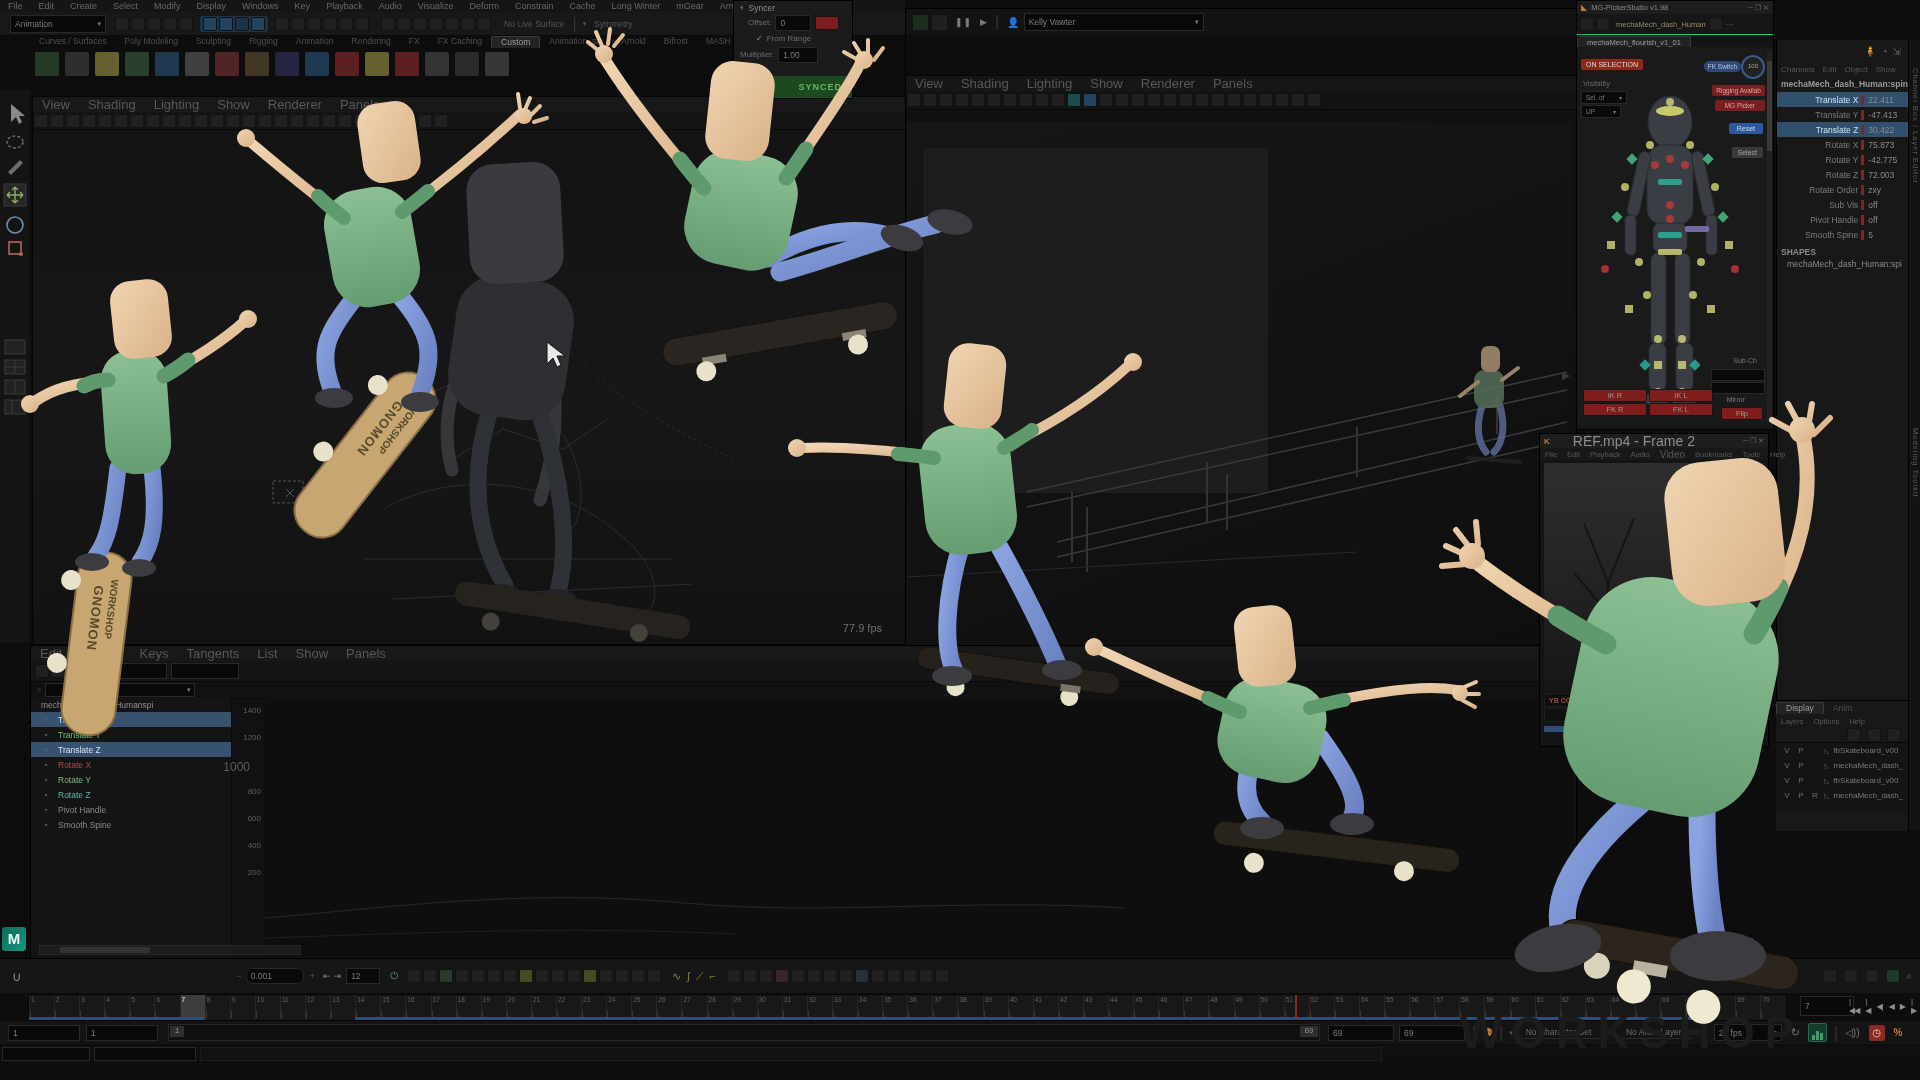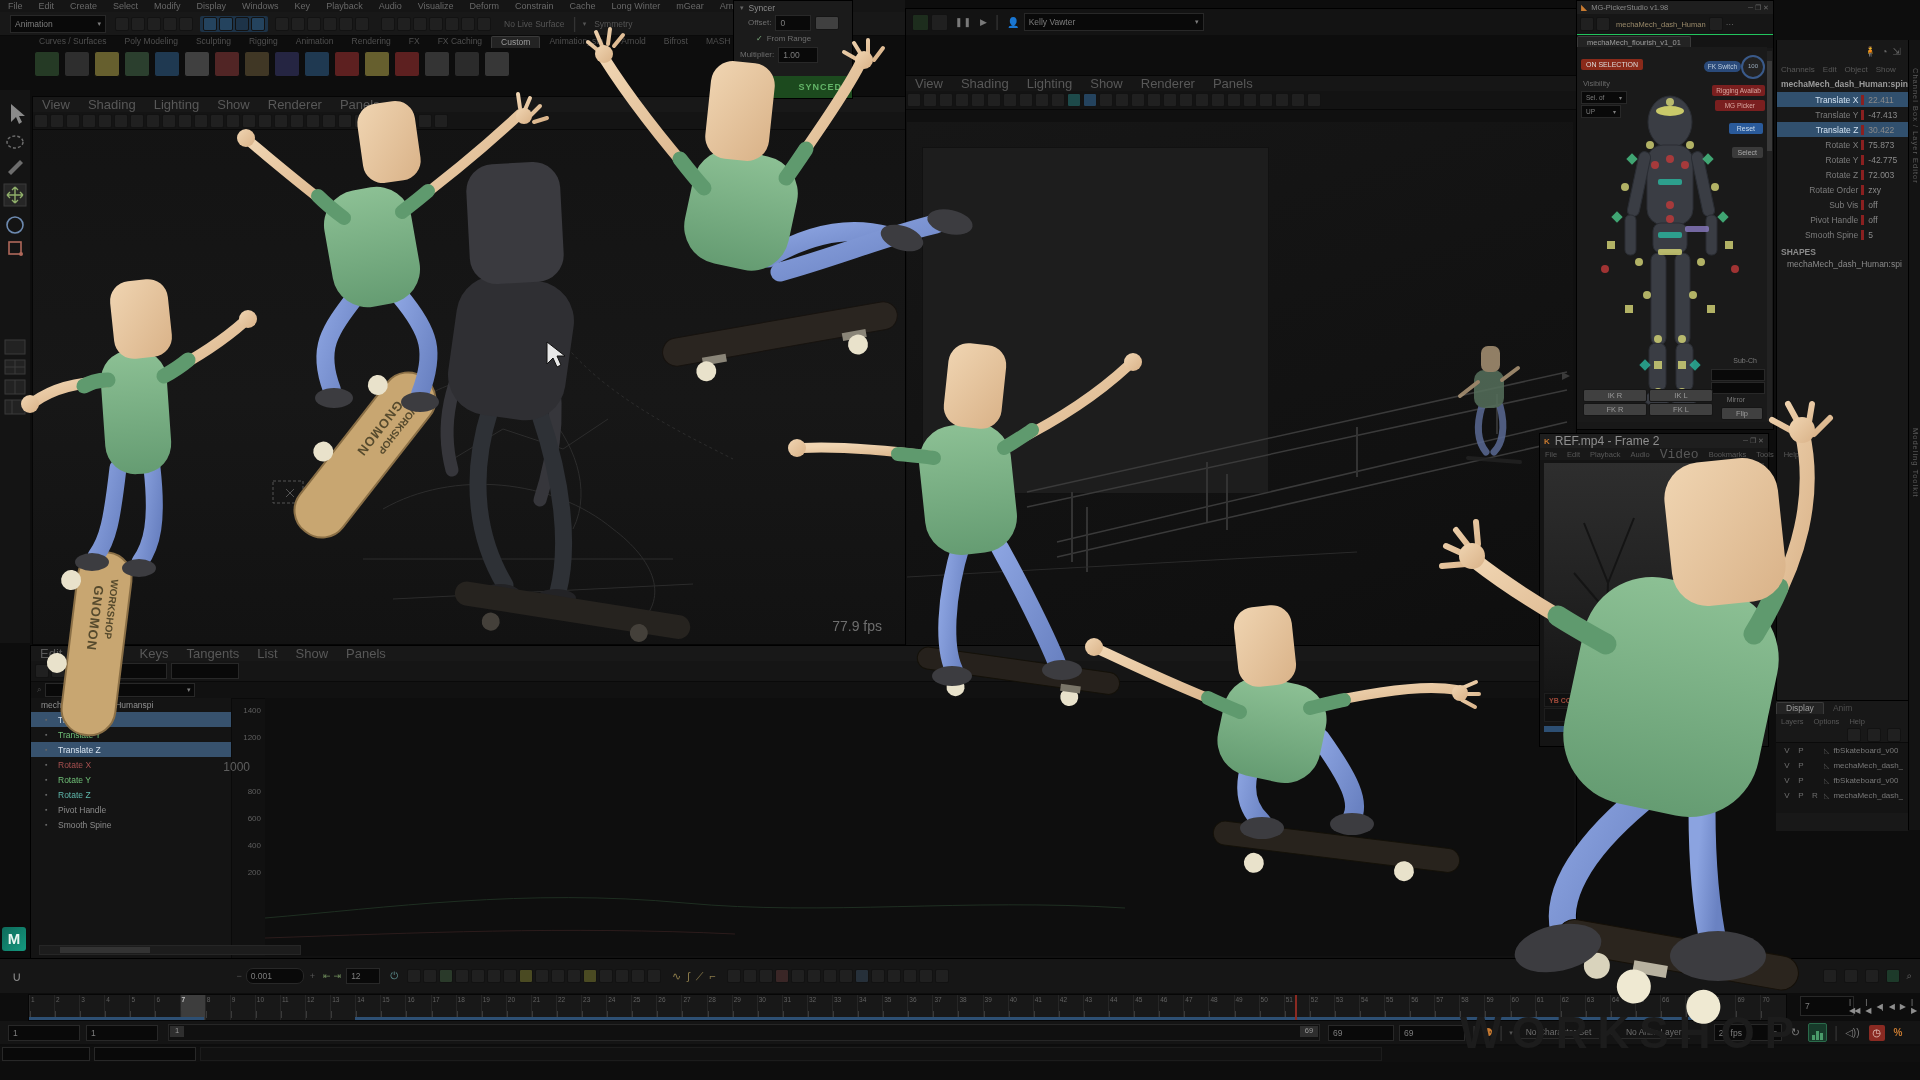--- a/index.html
+++ b/index.html
@@ -26,21 +26,21 @@
   .cb-row{display:flex;height:15px;align-items:center;font-size:8.5px;}
   .cb-row .lbl{width:88px;text-align:right;color:#7c7c7c;padding-right:3px;white-space:nowrap;overflow:hidden;}
   .cb-row .val{border-left:3px solid #8a2020;padding-left:4px;color:#8a8a8a;width:44px;white-space:nowrap;}
   .cb-row.sel{background:#31506e;}
   .cb-row.sel .lbl{color:#d2e2f2;}
   .ge-row{display:flex;height:15px;align-items:center;font-size:8.5px;padding-left:14px;gap:5px;}
   .ge-row .wedge{width:8px;color:#666;font-size:7px;}
   .ge-row.sel{background:#37526e;}
   .layer-row{display:flex;height:15px;align-items:center;font-size:8px;gap:4px;padding-left:6px;color:#787878;}
   .tog{width:10px;text-align:center;color:#6d6d6d;}
-  .wbtn{font-size:7.5px;color:#9a9a9a;background:#404040;border:1px solid #151515;border-radius:2px;
+  .wbtn{font-size:7.5px;color:#9a9a9a;background:#7f1d1d;border:1px solid #151515;border-radius:2px;
         text-align:center;line-height:11px;}
   .watermark{font-size:44px;font-weight:bold;letter-spacing:10px;color:#1c1c1c;}
   svg text{font-family:"Liberation Sans",sans-serif;}
 </style>
 </head>
 <body>
 
 <div id="stage">
 
   <div id="menubar" class="abs row" style="left:0;top:0;width:905px;height:12px;background:#151515;">
@@ -221,21 +221,21 @@
       <g stroke="#2c2c2c" fill="none" stroke-width="1">
         <path d="M390,270 C430,240 480,250 510,280 C540,310 560,360 540,400"></path>
         <path d="M350,380 C420,340 520,350 580,400 C620,430 640,470 600,500"></path>
         <path d="M330,430 L640,430 M360,470 L660,455"></path>
         <path d="M520,200 C560,260 640,300 700,330" stroke-dasharray="3,3"></path>
         <path d="M420,330 L470,300 L530,320 L575,290"></path>
       </g>
       <rect x="240" y="352" width="30" height="22" fill="none" stroke="#555" stroke-dasharray="3,2"></rect>
       <path d="M253,360 l8,8 m0,-8 l-8,8" stroke="#555"></path>
     </svg>
-    <span class="abs" style="right:24px;bottom:10px;font-size:14px;color:#6e6e6e;">77.9 fps</span>
+    <span class="abs" style="right:24px;bottom:10px;font-size:11px;color:#6e6e6e;">77.9 fps</span>
   </div>
 
   <div class="abs" style="left:905px;top:8px;width:670px;height:897px;background:#101010;border:1px solid #000;">
     <div class="row" style="height:26px;background:#131313;">
       <div class="ico" style="margin-left:6px;background:#1d2d1d;"></div>
       <div class="ico"></div>
       <span style="color:#7a7a7a;font-size:9px;margin-left:6px;letter-spacing:1px;">❚❚</span>
       <span style="color:#7a7a7a;font-size:9px;margin-left:8px;">▶</span>
       <span style="color:#333;margin:0 8px;">|</span>
       <span style="color:#5a7a9a;font-size:10px;">👤</span>
@@ -1020,29 +1020,29 @@
           <div class="tog">R</div>
           <div style="color: rgb(85, 85, 85); font-size: 7px;">◺</div>
           <div style="white-space: nowrap; overflow: hidden;">mechaMech_dash_</div>
         </div>
       </div>
   </div>
 
   <div class="abs panel" style="left:1539px;top:433px;width:228px;height:312px;background:#141414;">
     <div class="row" style="height:14px;background:#1e1e1e;">
       <span style="color:#c87a30;font-size:8px;margin-left:4px;font-weight:bold;">K</span>
-      <span style="font-size:12px;color:#8f8f8f;margin-left:5px;">REF.mp4 - Frame 2</span>
+      <span style="font-size:14px;color:#8f8f8f;margin-left:23px;">REF.mp4 - Frame 2</span>
       <span style="margin-left:auto;color:#666;font-size:7px;margin-right:4px;">─ ❐ ✕</span>
     </div>
     <div id="video-menus" class="row" style="height:12px;background:#181818;">
         <div class="vp-menu" style="font-size: 7.5px; padding: 0px 5px;">File</div>
         <div class="vp-menu" style="font-size: 7.5px; padding: 0px 5px;">Edit</div>
         <div class="vp-menu" style="font-size: 7.5px; padding: 0px 5px;">Playback</div>
         <div class="vp-menu" style="font-size: 7.5px; padding: 0px 5px;">Audio</div>
-        <div class="vp-menu" style="font-size: 13px; padding: 0px 5px; font-family: Liberation Mono, monospace;">Video</div>
+        <div class="vp-menu" style="font-size: 10px; padding: 0px 5px;">Video</div>
         <div class="vp-menu" style="font-size: 7.5px; padding: 0px 5px;">Bookmarks</div>
         <div class="vp-menu" style="font-size: 7.5px; padding: 0px 5px;">Tools</div>
         <div class="vp-menu" style="font-size: 7.5px; padding: 0px 5px;">Help</div>
       </div>
     <div class="abs" style="left:4px;top:29px;width:220px;height:228px;background:linear-gradient(180deg,#2e2e2e,#222 55%,#161616);overflow:hidden;">
       <svg width="220" height="228">
         <g stroke="#141414" stroke-width="2" fill="none">
           <path d="M60,228 L64,120 L40,60 M64,120 L90,55 M64,150 L30,110 M64,170 L100,130"></path>
           <path d="M160,228 L158,90 L130,30 M158,90 L185,40 M158,120 L195,85"></path>
         </g>

